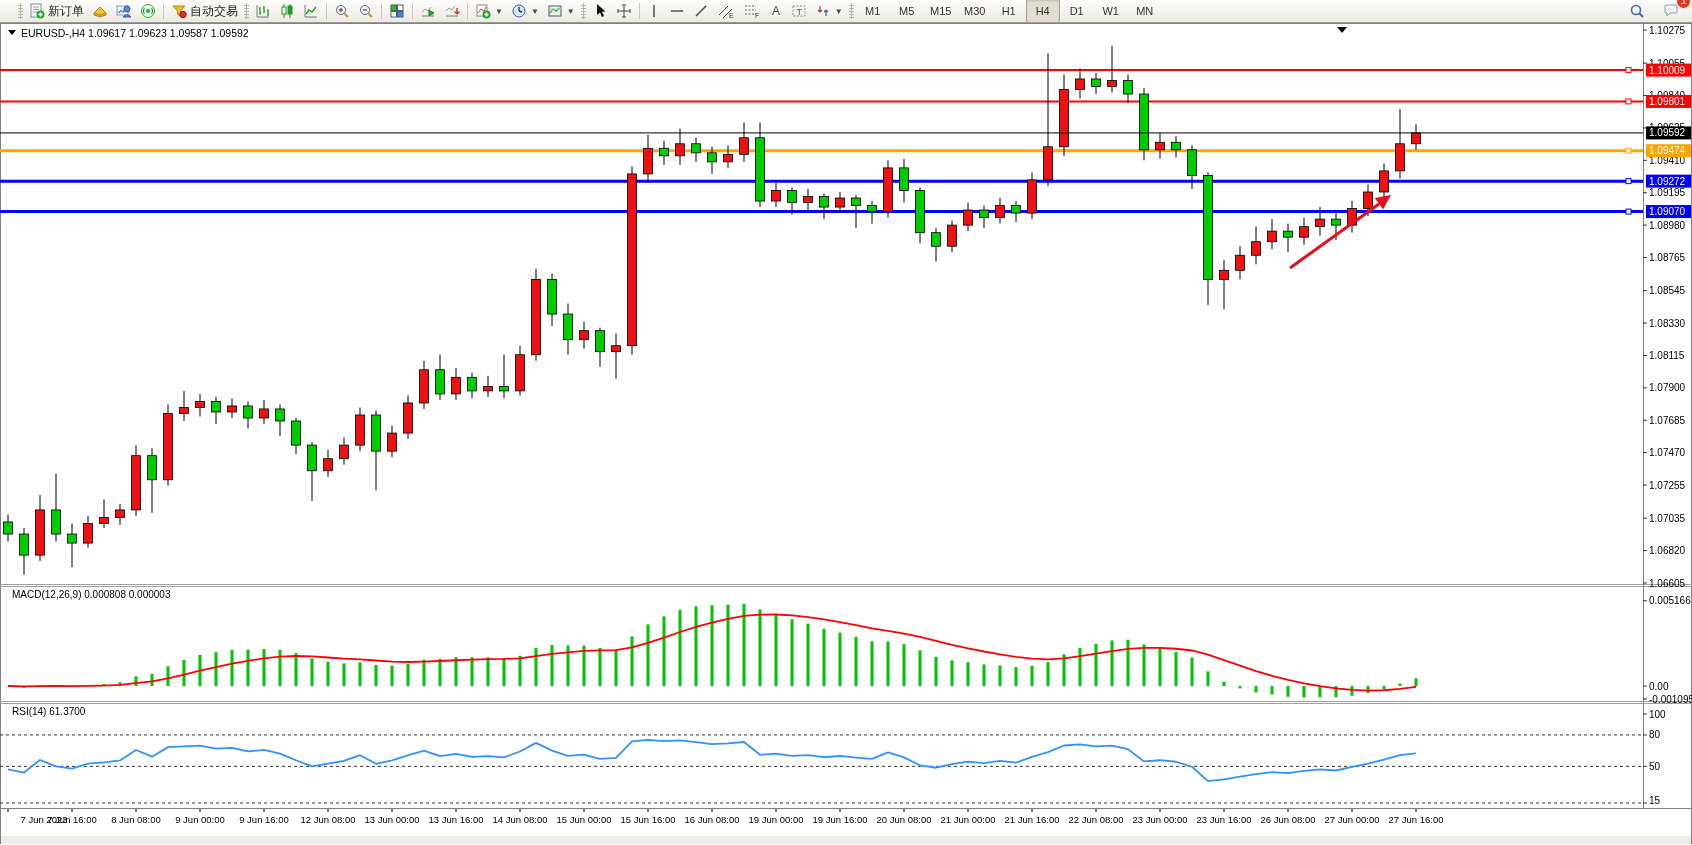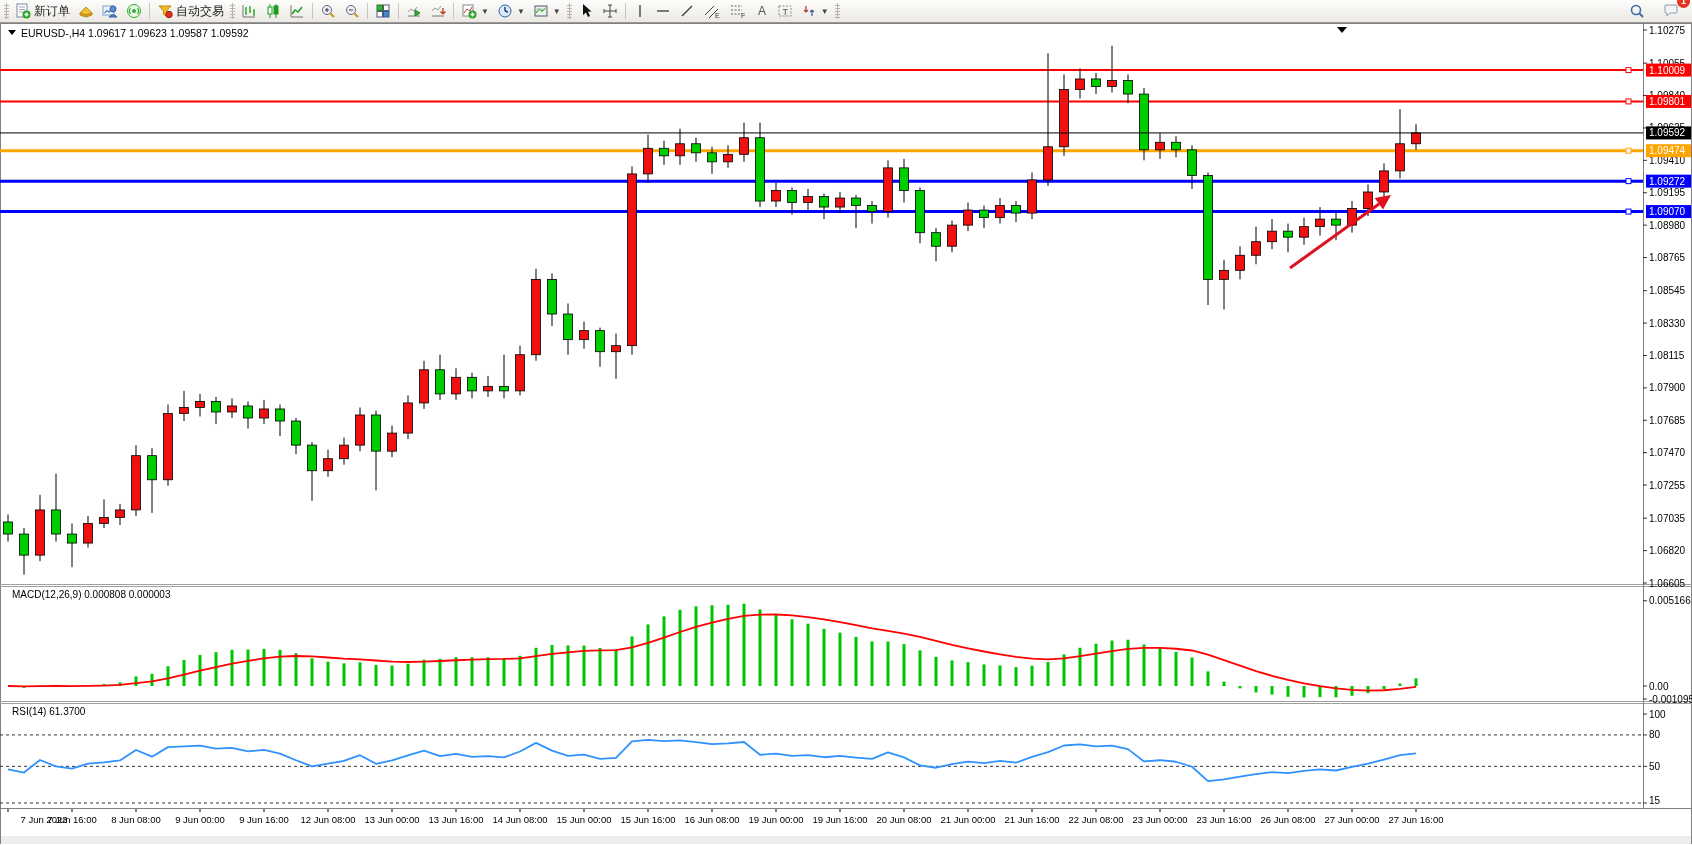--- a/index.html
+++ b/index.html
@@ -1,20 +1,20 @@
 <!DOCTYPE html>
 <html><head>
 <meta charset="utf-8">
 <style>
   html,body{margin:0;padding:0;background:#e9e7e3;font-family:"Liberation Sans",sans-serif;}
   #app{position:relative;width:1692px;height:845px;background:#fff;overflow:hidden;}
   
   #toolbar{position:absolute;left:0;top:0;width:1692px;height:23px;
     background:linear-gradient(#fdfdfc,#ece9e3);border-bottom:1px solid #9a9a9a;
-    display:flex;align-items:center;box-sizing:border-box;padding-left:2px;}
+    display:flex;align-items:center;box-sizing:border-box;padding-left:16px;}
   .grip{width:5px;height:16px;margin:0 2px;
     background-image:radial-gradient(#b7b4ad 1px,transparent 1.2px);
     background-size:3px 3px;background-position:1px 1px;}
   .tbtn{display:flex;align-items:center;gap:3px;height:20px;padding:1px 3px;border:1px solid transparent;
     border-radius:2px;font-size:12px;color:#222;cursor:default;white-space:nowrap;}
   .tbtn svg{display:block;}
   .tsep{width:1px;height:16px;background:#c8c5bf;margin:0 3px;}
   .caret{font-size:8px;color:#444;margin-left:1px;}
   .tfbtn{min-width:26px;text-align:center;justify-content:center;font-size:11px;color:#333;}
   .tfbtn.active{background:#e2ded4;border:1px solid #a9a294;box-shadow:inset 0 1px 2px rgba(0,0,0,.15);}
@@ -296,20 +296,31 @@
           <svg width="16" height="16">
             <path d="M5 3 L5 9 M5 9 L3 7 M5 9 L7 7" stroke="#b04040" fill="none" stroke-width="1.3"></path>
             <path d="M11 13 L11 7 M11 7 L9 9 M11 7 L13 9" stroke="#446699" fill="none" stroke-width="1.3"></path>
           </svg>
         </span>
     <span class="caret">▼</span>
   </div>
 
   <div class="grip"></div>
 
+  <div id="tf-buttons" style="display:flex;align-items:center;">
+        <div class="tbtn tfbtn">M1</div>
+        <div class="tbtn tfbtn">M5</div>
+        <div class="tbtn tfbtn">M15</div>
+        <div class="tbtn tfbtn">M30</div>
+        <div class="tbtn tfbtn">H1</div>
+        <div class="tbtn tfbtn active">H4</div>
+        <div class="tbtn tfbtn">D1</div>
+        <div class="tbtn tfbtn">W1</div>
+        <div class="tbtn tfbtn">MN</div>
+      </div>
 
   <div id="tb-right">
     <div class="tbtn">
       <span>
         <svg width="16" height="16">
               <circle cx="7" cy="7" r="4.5" fill="none" stroke="#3a6ea8" stroke-width="1.6"></circle>
               <line x1="10.5" y1="10.5" x2="14" y2="14" stroke="#3a6ea8" stroke-width="2"></line>
             </svg>
       </span>
     </div>

